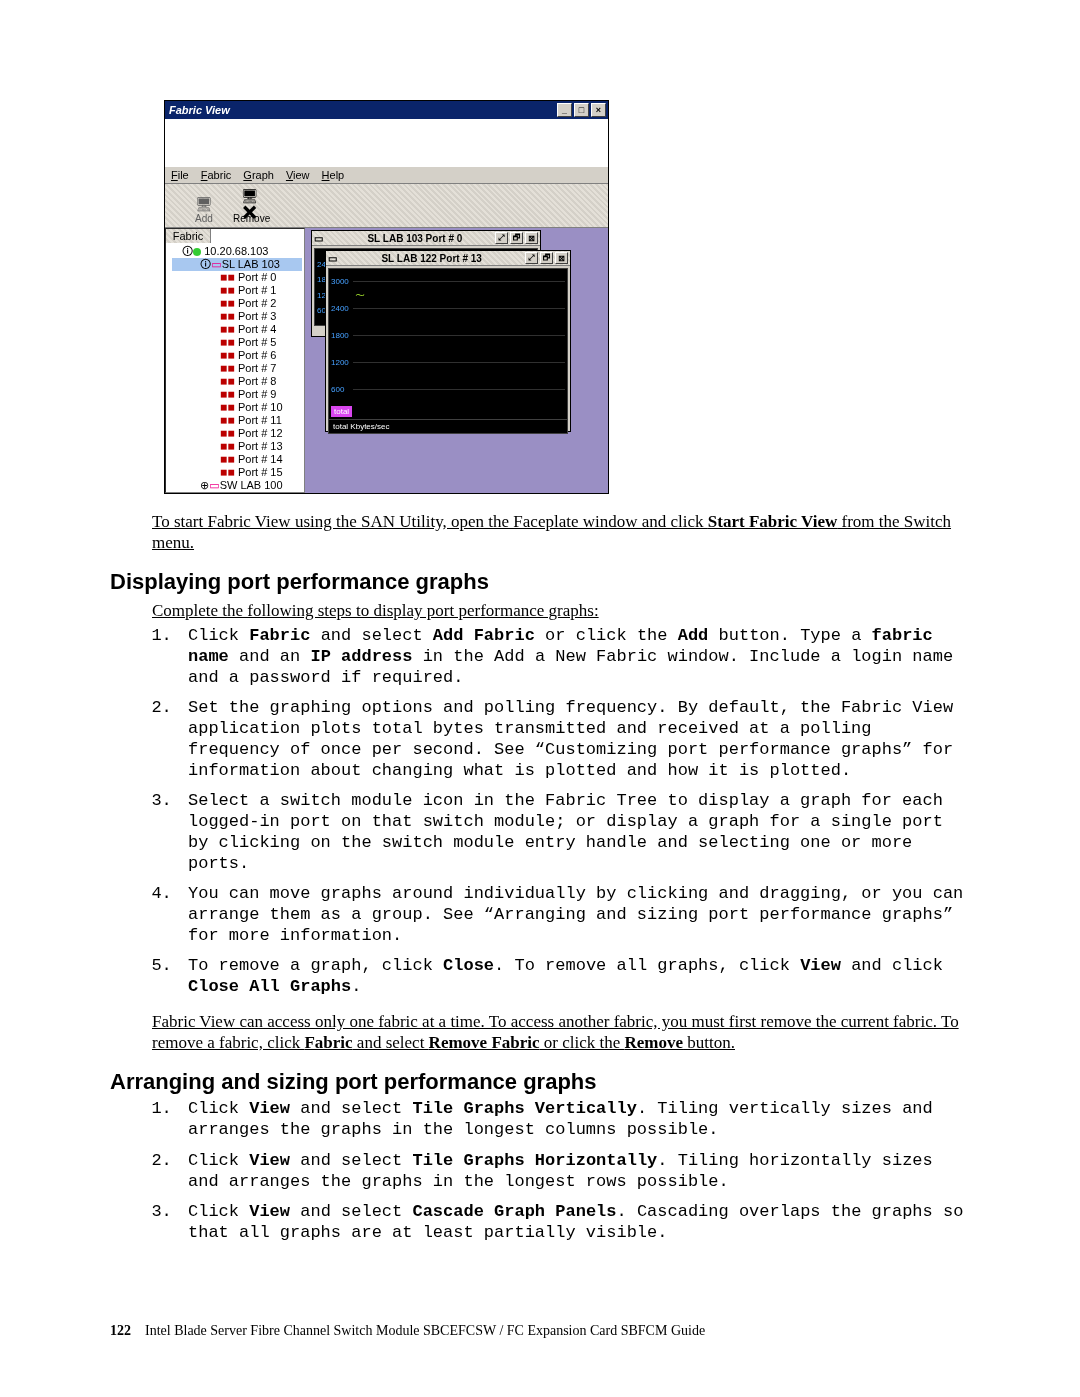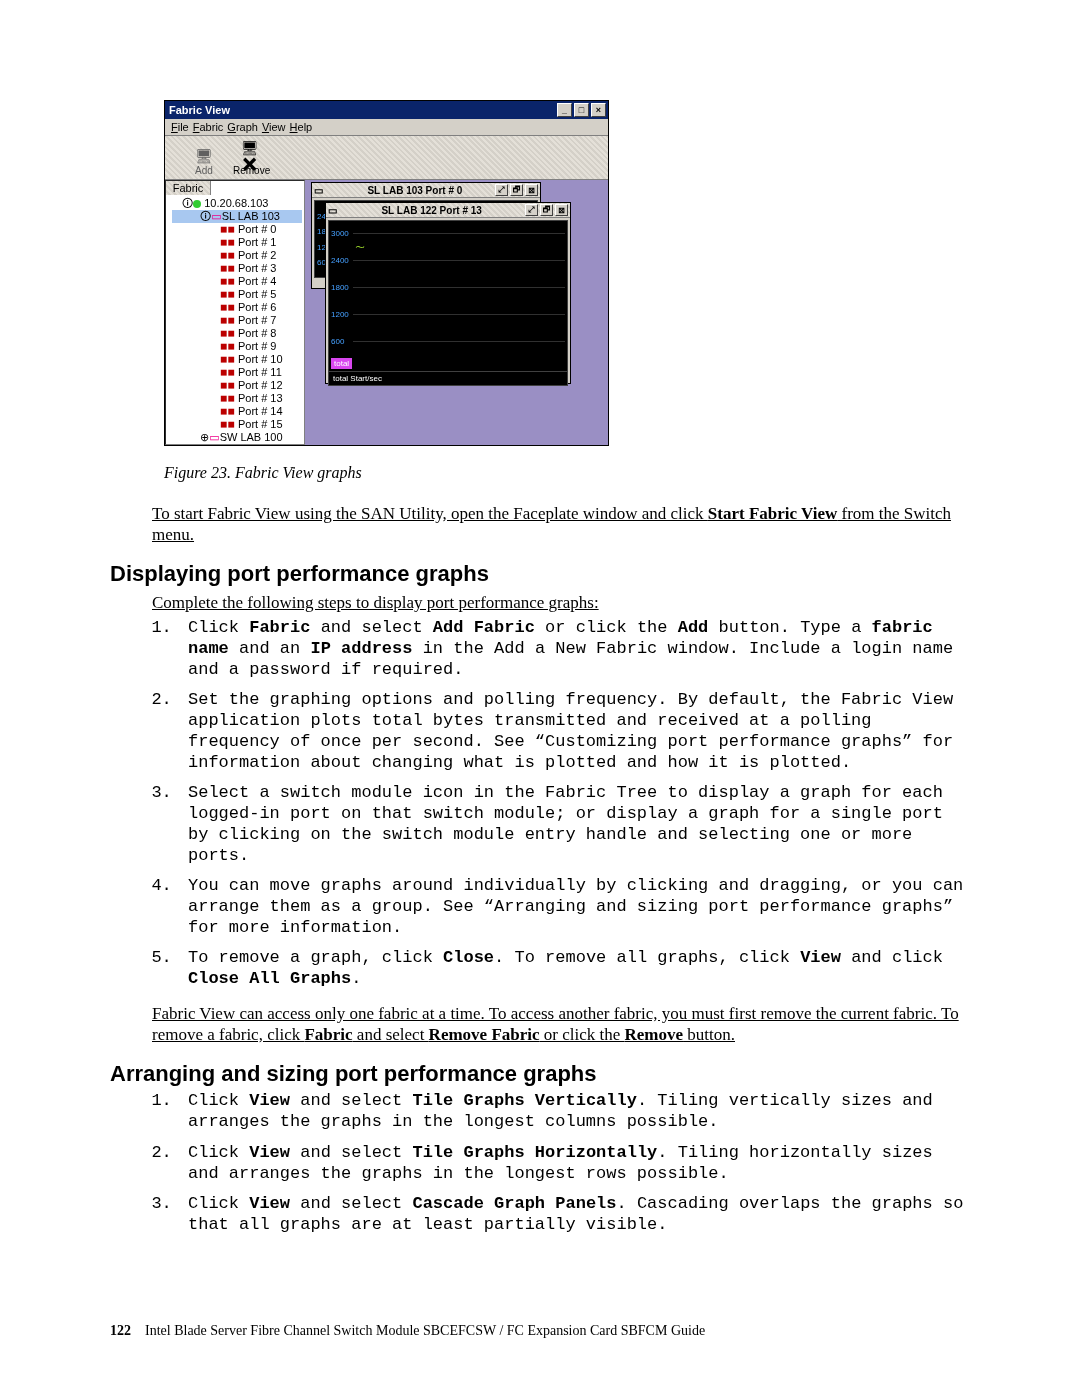--- a/index.html
+++ b/index.html
@@ -26,37 +26,38 @@
   }
   .fv-title {
     background: #0a246a;
     color: #fff;
     display: flex;
     align-items: center;
     height: 18px;
     padding: 0 2px 0 4px;
     font-weight: bold;
   }
-  .fv-title-text { flex: 1; }
+  .fv-title-text { flex: 1; font-style: italic; }
   .fv-title-btns { display:flex; gap:2px; }
   .fv-winbtn {
     width: 15px; height: 14px;
     background: #d4d0c8;
     border: 1px solid #fff;
     border-right-color:#404040; border-bottom-color:#404040;
     display:flex; align-items:center; justify-content:center;
     font-size:9px; color:#000;
     box-sizing:border-box;
   }
   .fv-menubar {
     background: #d4d0c8;
-    display:flex; gap:4px;
+    display:flex; gap:12px;
     padding: 2px 6px;
     font-size:11px;
     border-bottom:1px solid #808080;
+    margin-top:48px;
   }
   .fv-menubar span { cursor:default; }
   .fv-menubar span u { text-decoration: underline; }
   .fv-toolbar {
     background:
       repeating-linear-gradient(45deg,#e4e0d8 0 2px,#d4d0c8 2px 4px);
     height: 40px;
     display:flex; align-items:flex-end;
     padding: 0 8px 3px 28px;
     gap: 18px;
@@ -257,27 +258,26 @@
               <div class="ytick" style="top: 8%;">3000</div>
               <div class="gridline" style="top: 26%;"></div>
               <div class="ytick" style="top: 26%;">2400</div>
               <div class="gridline" style="top: 44%;"></div>
               <div class="ytick" style="top: 44%;">1800</div>
               <div class="gridline" style="top: 62%;"></div>
               <div class="ytick" style="top: 62%;">1200</div>
               <div class="gridline" style="top: 80%;"></div>
               <div class="ytick" style="top: 80%;">600</div>
             </div>
-          <div class="gw-footer">total Start/sec</div>
+          <div class="gw-footer">total Kbytes/sec</div>
         </div>
       </div>
     </div>
   </div>
 
-  <div class="caption">Figure 23. Fabric View graphs</div>
 
   <p class="para">
     <span>To start Fabric View using the SAN Utility, open the Faceplate window and click </span><b>Start Fabric View</b><span> from the Switch menu.</span>
   </p>
 
   <h2>Displaying port performance graphs</h2>
   <p class="para" style="margin-bottom:4px">Complete the following steps to display port performance graphs:</p>
   <ol class="steps" id="s2-steps">
       <li>Click <b>Fabric</b> and select <b>Add Fabric</b> or click the <b>Add</b> button. Type a <b>fabric name</b> and an <b>IP address</b> in the Add a New Fabric window. Include a login name and a password if required.</li>
       <li>Set the graphing options and polling frequency. By default, the Fabric View application plots total bytes transmitted and received at a polling frequency of once per second. See “Customizing port performance graphs” for information about changing what is plotted and how it is plotted.</li>

